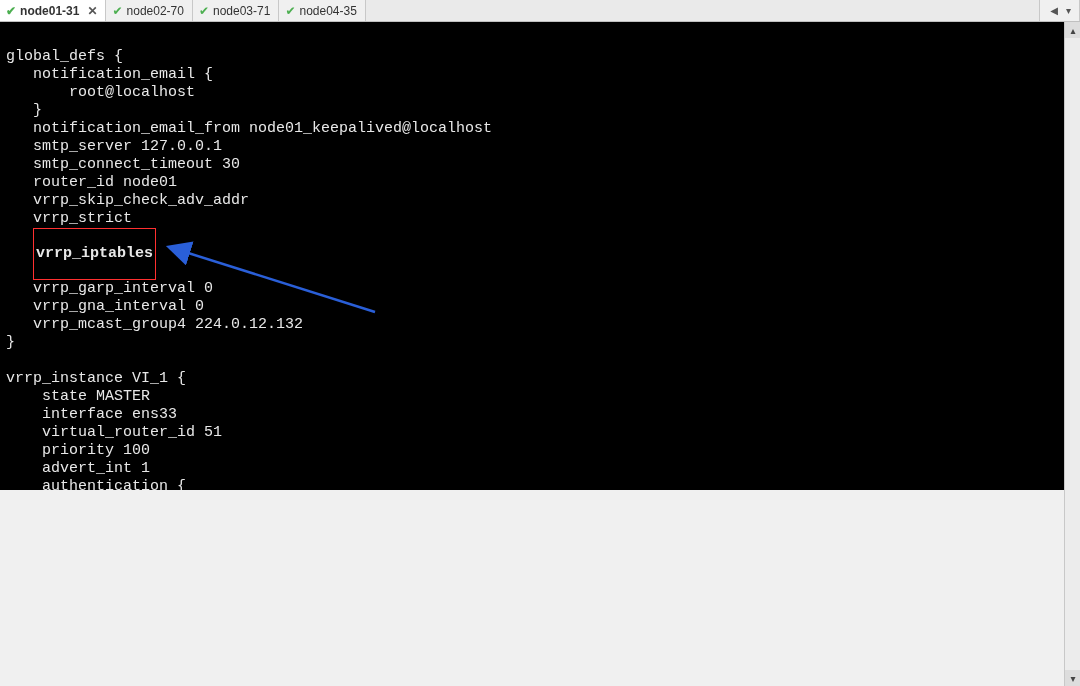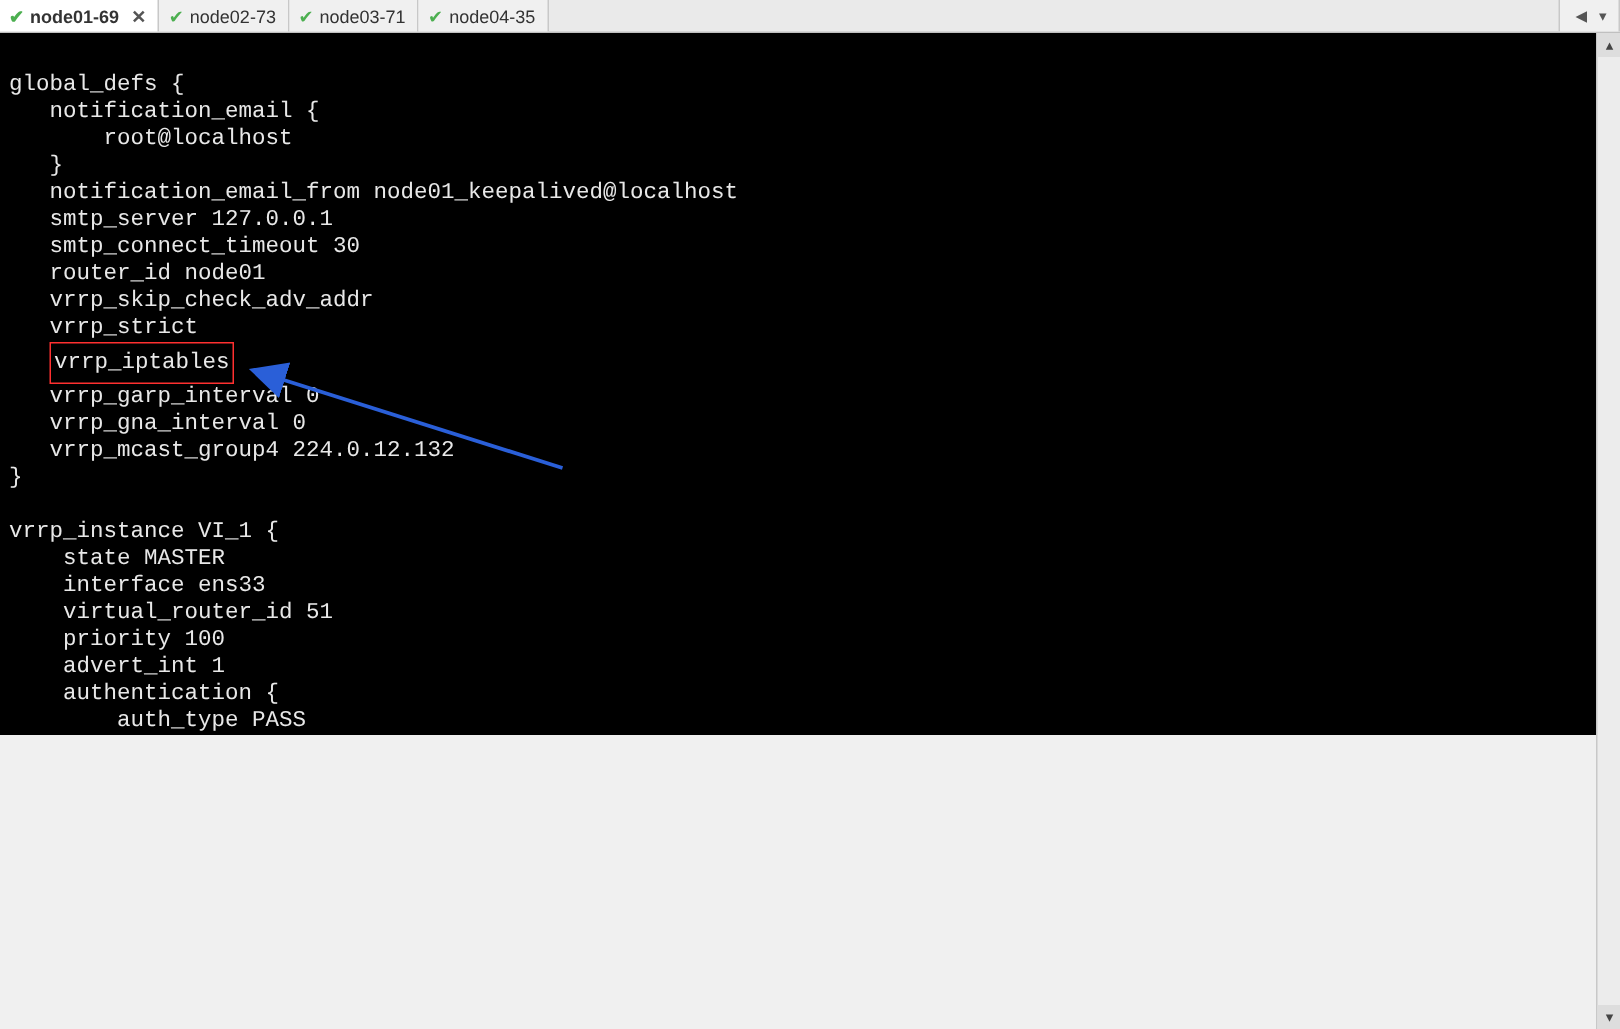--- a/index.html
+++ b/index.html
@@ -56,22 +56,23 @@
   font-size: 15px;
   line-height: 18px;
   padding: 8px 6px;
   height: 468px;
   white-space: pre;
   position: relative;
   overflow: hidden;
 }
 .red-box {
   border: 1px solid #ff3030;
-  padding: 4px 2px;
+  padding: 16px 2px;
   display: inline-block;
+  font-weight: bold;
 }
 .arrow-svg {
   position: absolute;
   pointer-events: none;
 }
 .cursor {
   display:inline-block;
   width:9px;
   height:16px;
   background:#2ecc40;
@@ -93,26 +94,26 @@
   font-size:10px;color:#444;
 }
 .sb-bot{position:absolute;bottom:0;}
 </style>
 </head>
 <body>
 
 <div class="tabbar">
   <div class="tab active">
     <span class="check">✔</span>
-    <span>node01-69</span>
+    <span>node01-31</span>
     <span class="close">✕</span>
   </div>
   <div class="tab">
     <span class="check">✔</span>
-    <span>node02-73</span>
+    <span>node02-70</span>
   </div>
   <div class="tab">
     <span class="check">✔</span>
     <span>node03-71</span>
   </div>
   <div class="tab">
     <span class="check">✔</span>
     <span>node04-35</span>
   </div>
   <div class="spacer"></div>

